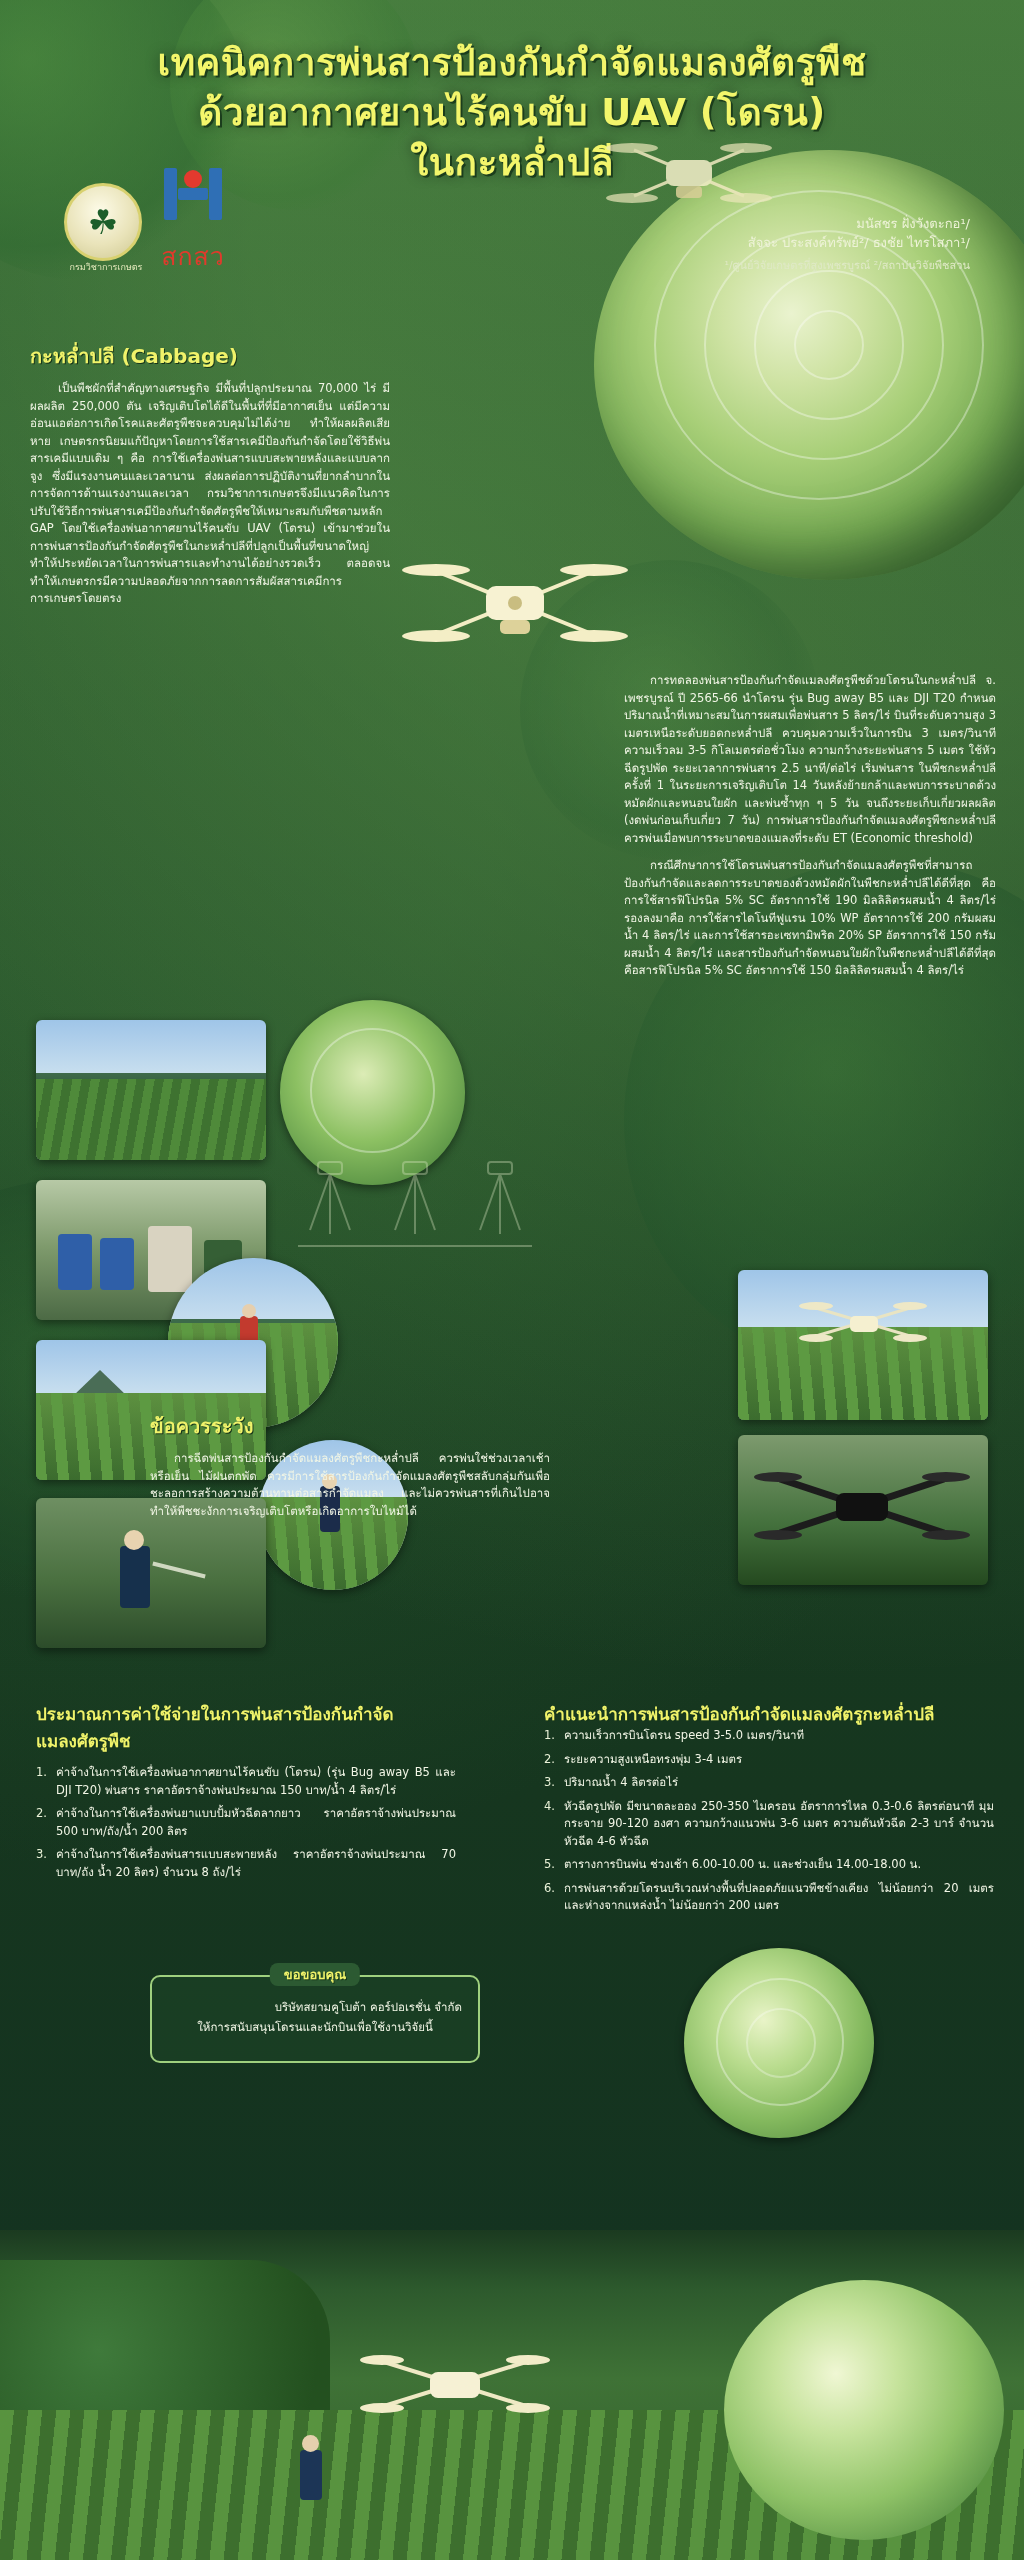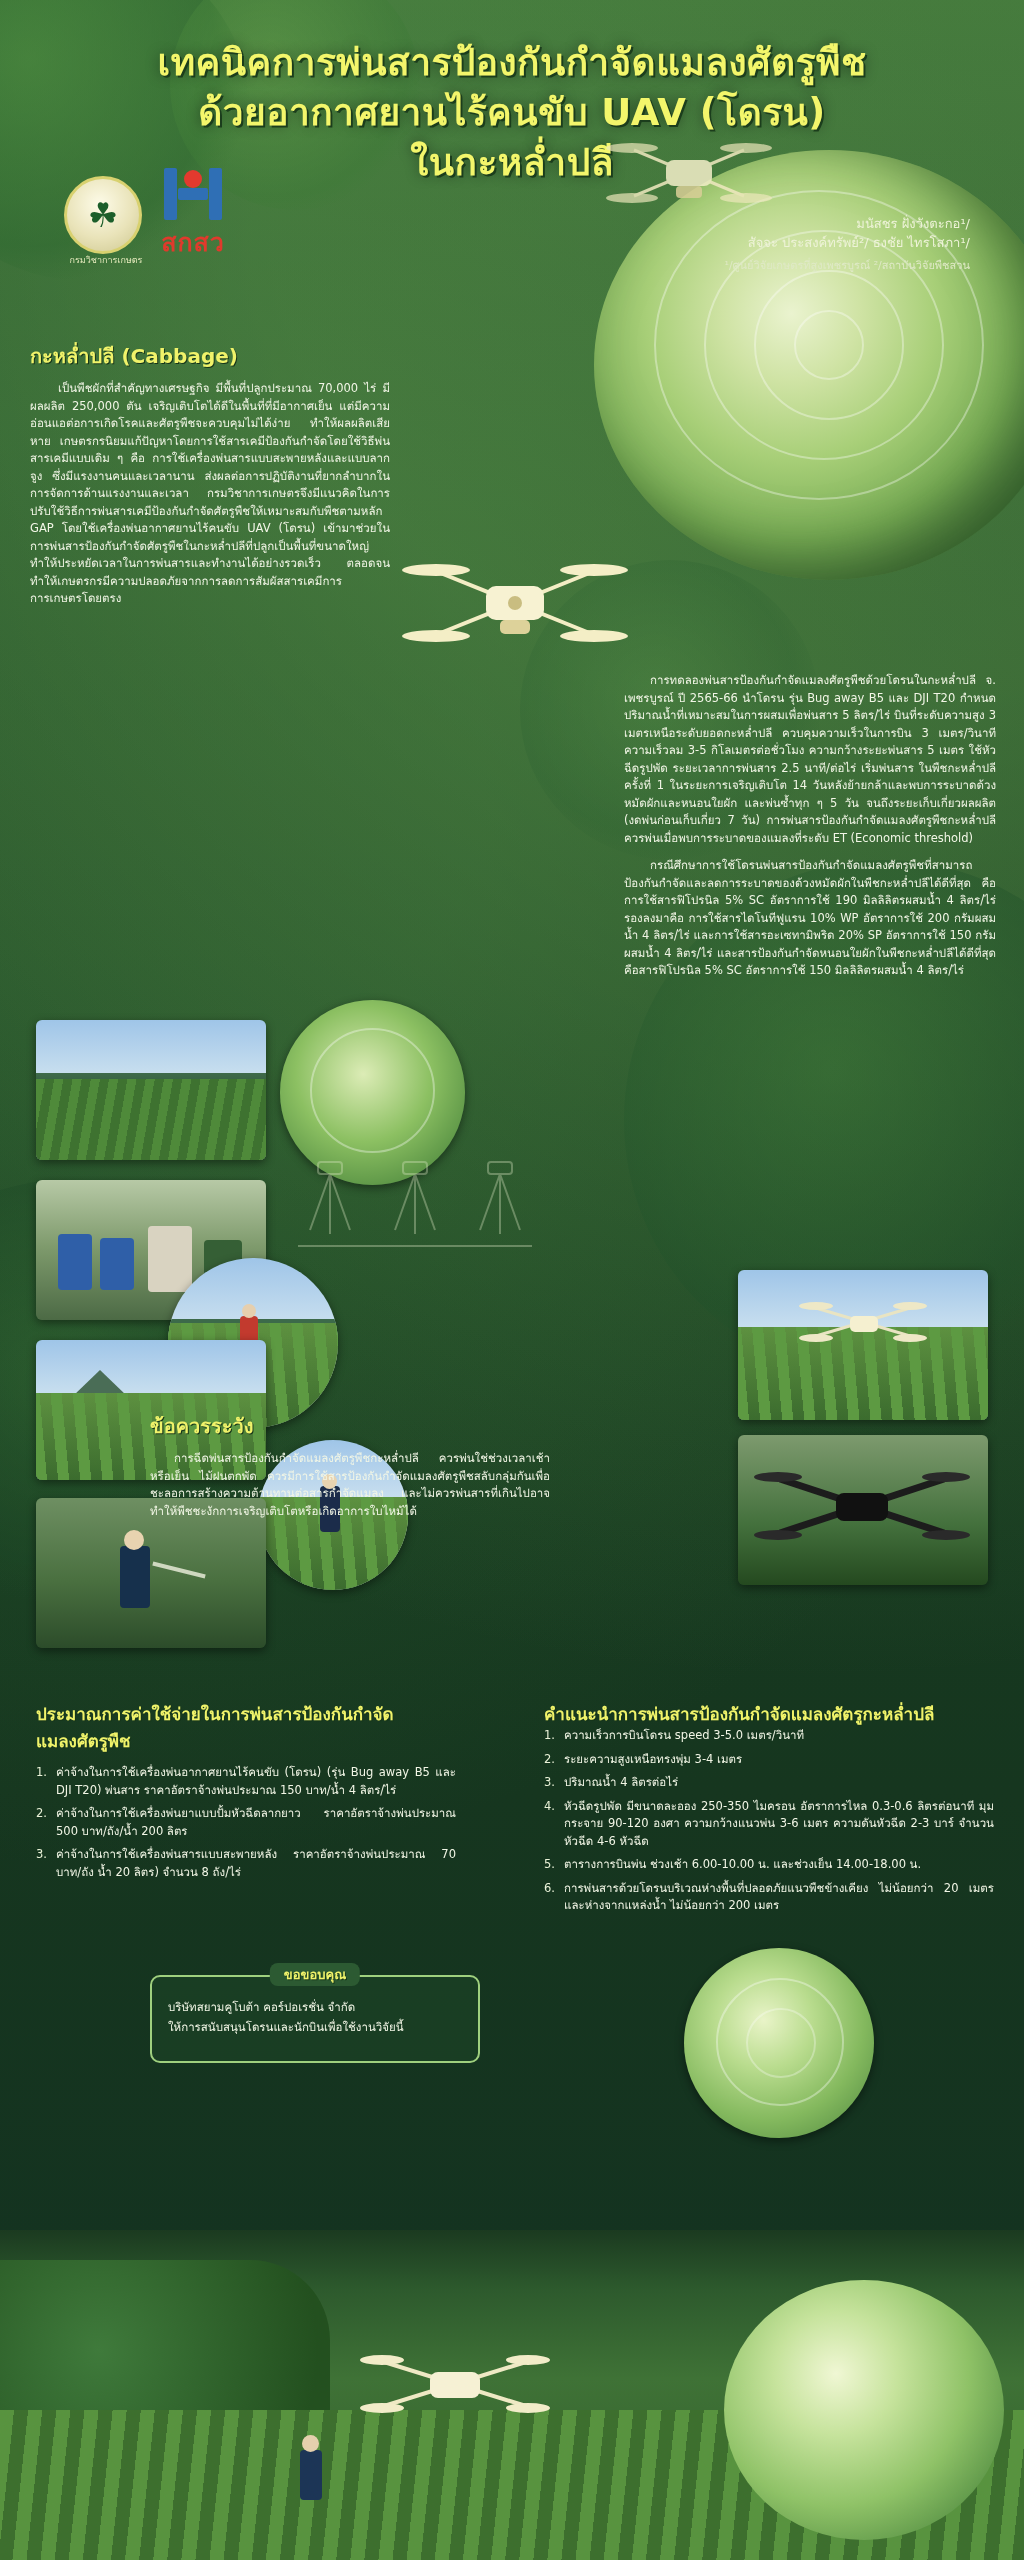--- a/index.html
+++ b/index.html
@@ -50,21 +50,21 @@
   }
   .logo-circle .emblem { font-size:34px; color:#1c5e2a; }
   .logo-sub { position:absolute; bottom:-16px; width:130px; left:-26px; text-align:center; font-size:9px; color:#e8ecbf;margin-top:36px; }
   .logo-sakasawo { display:flex; flex-direction:column; align-items:center; justify-content:center; }
   .sak-mark { width:66px; height:52px; position:relative; }
   .sak-mark .bar { position:absolute; background:#2f6fb5; border-radius:2px; }
   .sak-mark .bl { left:4px; top:0; width:13px; height:52px; }
   .sak-mark .br { right:4px; top:0; width:13px; height:52px; }
   .sak-mark .bm { left:18px; top:20px; width:30px; height:12px; }
   .sak-mark .dot { position:absolute; left:24px; top:2px; width:18px; height:18px; background:#e33a2e; border-radius:50%; }
-  .sak-text { color:#e03a2c; font-weight:700; font-size:25px; margin-top:2px; letter-spacing:1px; }
+  .sak-text { color:#e03a2c; font-weight:400; font-size:25px; margin-top:16px; letter-spacing:1px; }
 
   .byline { position:absolute; right:54px; top:214px; text-align:right; color:#eef3d8; font-size:12.5px; line-height:19px;margin-left:20px; }
   .byline .names { font-size:13px; }
   .byline .affil { font-size:11px; margin-top:4px; color:#dfe9c6; }
 
   
   .drone-hdr { position:absolute; right:250px; top:120px; opacity:.85; }
 
   
   .cabbage-hero {
@@ -310,22 +310,22 @@
       <li>ระยะความสูงเหนือทรงพุ่ม 3-4 เมตร</li>
       <li>ปริมาณน้ำ 4 ลิตรต่อไร่</li>
       <li>หัวฉีดรูปพัด มีขนาดละออง 250-350 ไมครอน อัตราการไหล 0.3-0.6 ลิตรต่อนาที มุมกระจาย 90-120 องศา ความกว้างแนวพ่น 3-6 เมตร ความดันหัวฉีด 2-3 บาร์ จำนวนหัวฉีด 4-6 หัวฉีด</li>
       <li>ตารางการบินพ่น ช่วงเช้า 6.00-10.00 น. และช่วงเย็น 14.00-18.00 น.</li>
       <li>การพ่นสารด้วยโดรนบริเวณห่างพื้นที่ปลอดภัยแนวพืชข้างเคียง ไม่น้อยกว่า 20 เมตร และห่างจากแหล่งน้ำ ไม่น้อยกว่า 200 เมตร</li>
     </ul>
   </div>
 
   <div class="thanks" style="left:150px; top:1975px; width:330px; height:88px;">
     <div class="sec-title" style="position:absolute; left:50%; transform:translateX(-50%); top:-14px; background:#2c5a32; padding:1px 14px; border-radius:8px; font-size:13px;">ขอขอบคุณ</div>
-    <div class="body-text" style="padding:22px 16px 0; text-align:left; font-size:11.5px;">บริษัทสยามคูโบต้า คอร์ปอเรชั่น จำกัด</div>
-    <div class="body-text" style="padding:2px 16px 0; text-align:left; font-size:11.5px;">ให้การสนับสนุนโดรนและนักบินเพื่อใช้งานวิจัยนี้</div>
+    <div class="body-text" style="padding:22px 16px 0; text-align:right; font-size:11.5px;">บริษัทสยามคูโบต้า คอร์ปอเรชั่น จำกัด</div>
+    <div class="body-text" style="padding:2px 16px 0; text-align:center; font-size:11.5px;">ให้การสนับสนุนโดรนและนักบินเพื่อใช้งานวิจัยนี้</div>
   </div>
 
   <div class="photo ph-circle" style="right:150px; top:1948px; width:190px; height:190px;">
     <div style="position:absolute;inset:0;background:radial-gradient(circle at 42% 38%, #e9f4c8 0%, #b9dc8e 30%, #84b95e 62%, #48813c 100%);"></div>
     <div style="position:absolute;left:32px;top:30px;width:128px;height:128px;border:2px solid rgba(255,255,255,.35);border-radius:50%;"></div>
     <div style="position:absolute;left:62px;top:60px;width:70px;height:70px;border:2px solid rgba(255,255,255,.3);border-radius:50%;"></div>
   </div>
 
   <div class="footer-strip">
     <div style="position:absolute;inset:0;background:linear-gradient(180deg,#1b3a20 0%, #2d5a2d 18%, #3f7236 45%, #2e5a2a 100%);"></div>

